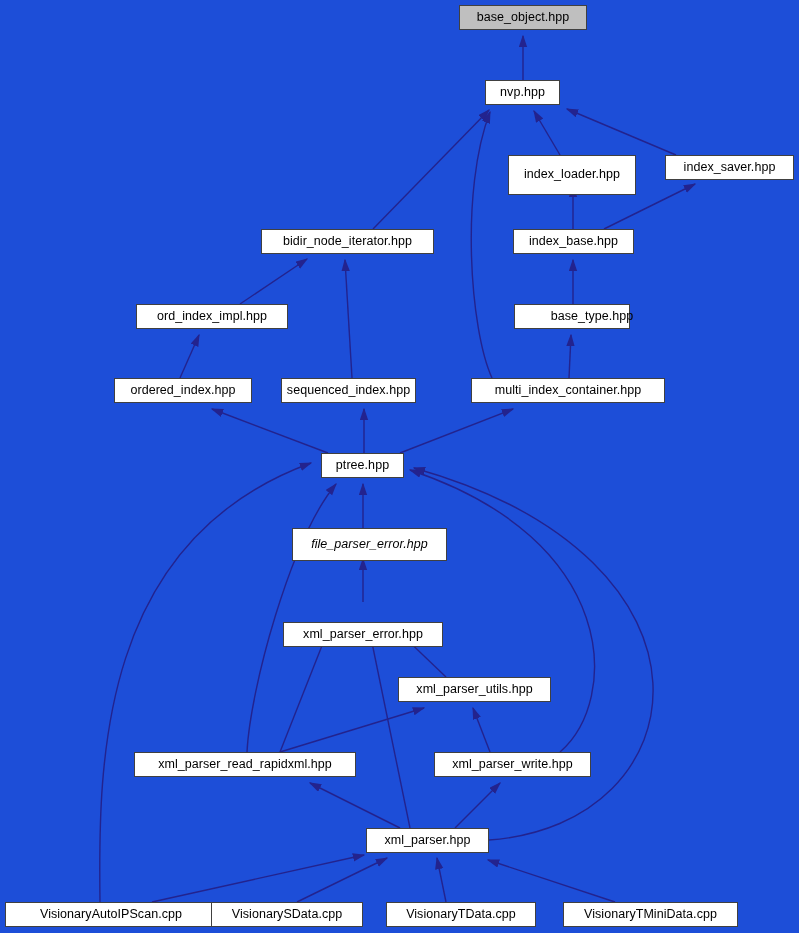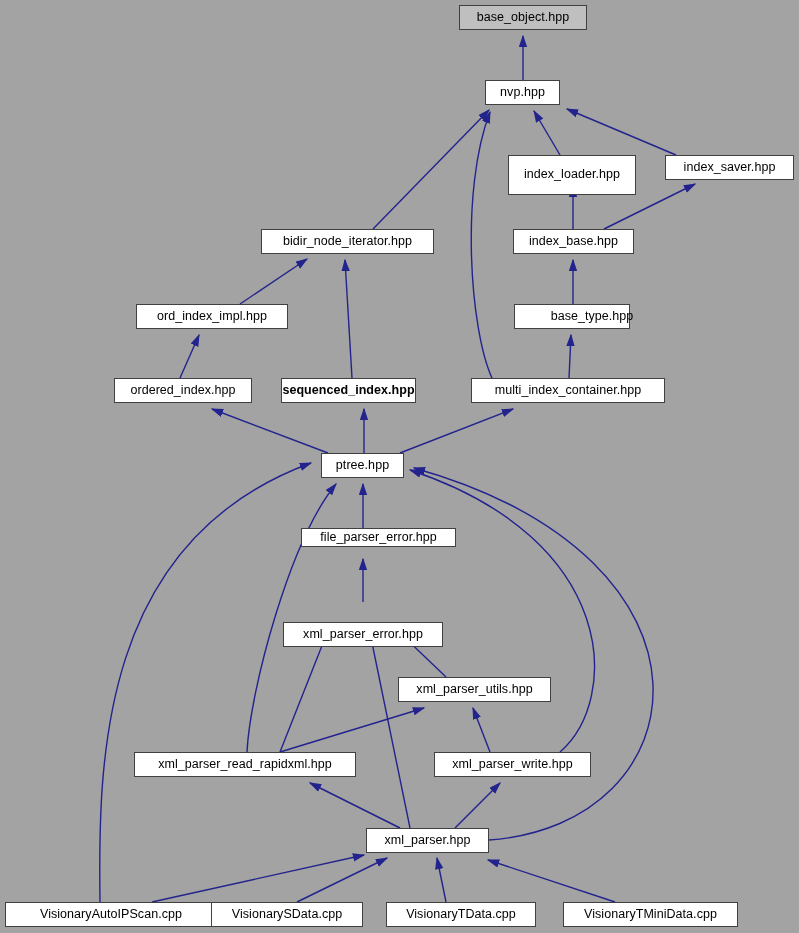--- a/index.html
+++ b/index.html
@@ -5,21 +5,21 @@
 <style>
   html, body {
     margin: 0;
     padding: 0;
     background: #ffffff;
   }
   #graph-root {
     position: relative;
     width: 799px;
     height: 933px;
-    background: #a3a3a3;
+    background: #1d4ed8;
     font-family: "Liberation Sans", "DejaVu Sans", sans-serif;
     overflow: hidden;
   }
   #edge-layer {
     position: absolute;
     left: 0;
     top: 0;
     width: 799px;
     height: 933px;
     pointer-events: none;
@@ -116,30 +116,30 @@
       </div>
       <div class="graph-node" style="left: 136px; top: 304px; width: 152px; height: 25px;">
         <span class="node-label">ord_index_impl.hpp</span>
       </div>
       <div class="graph-node" style="left: 514px; top: 304px; width: 116px; height: 25px; padding-left: 40px;">
         <span class="node-label">base_type.hpp</span>
       </div>
       <div class="graph-node" style="left: 114px; top: 378px; width: 138px; height: 25px;">
         <span class="node-label">ordered_index.hpp</span>
       </div>
-      <div class="graph-node" style="left: 281px; top: 378px; width: 135px; height: 25px; font-weight: bold;">
+      <div class="graph-node" style="left: 281px; top: 378px; width: 135px; height: 25px;">
         <span class="node-label">sequenced_index.hpp</span>
       </div>
       <div class="graph-node" style="left: 471px; top: 378px; width: 194px; height: 25px;">
         <span class="node-label">multi_index_container.hpp</span>
       </div>
       <div class="graph-node" style="left: 321px; top: 453px; width: 83px; height: 25px;">
         <span class="node-label">ptree.hpp</span>
       </div>
-      <div class="graph-node" style="left: 301px; top: 528px; width: 155px; height: 19px;">
+      <div class="graph-node" style="left: 292px; top: 528px; width: 155px; height: 33px; font-style: italic;">
         <span class="node-label">file_parser_error.hpp</span>
       </div>
       <div class="graph-node" style="left: 283px; top: 602px; width: 160px; height: 25px; margin-top: 20px;">
         <span class="node-label">xml_parser_error.hpp</span>
       </div>
       <div class="graph-node" style="left: 398px; top: 677px; width: 153px; height: 25px;">
         <span class="node-label">xml_parser_utils.hpp</span>
       </div>
       <div class="graph-node" style="left: 134px; top: 752px; width: 222px; height: 25px;">
         <span class="node-label">xml_parser_read_rapidxml.hpp</span>

